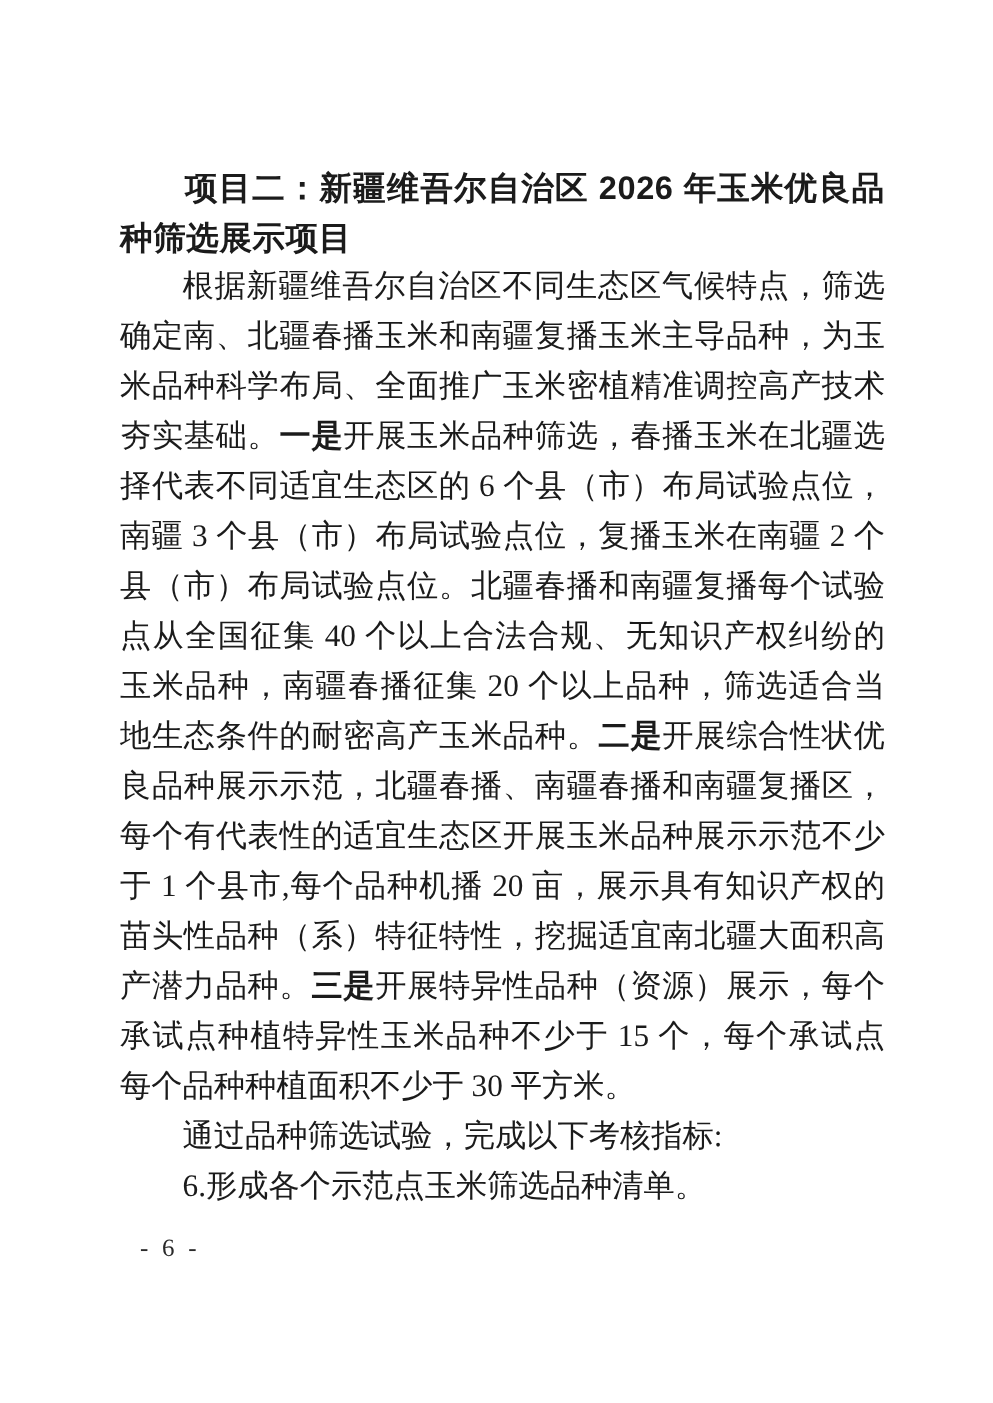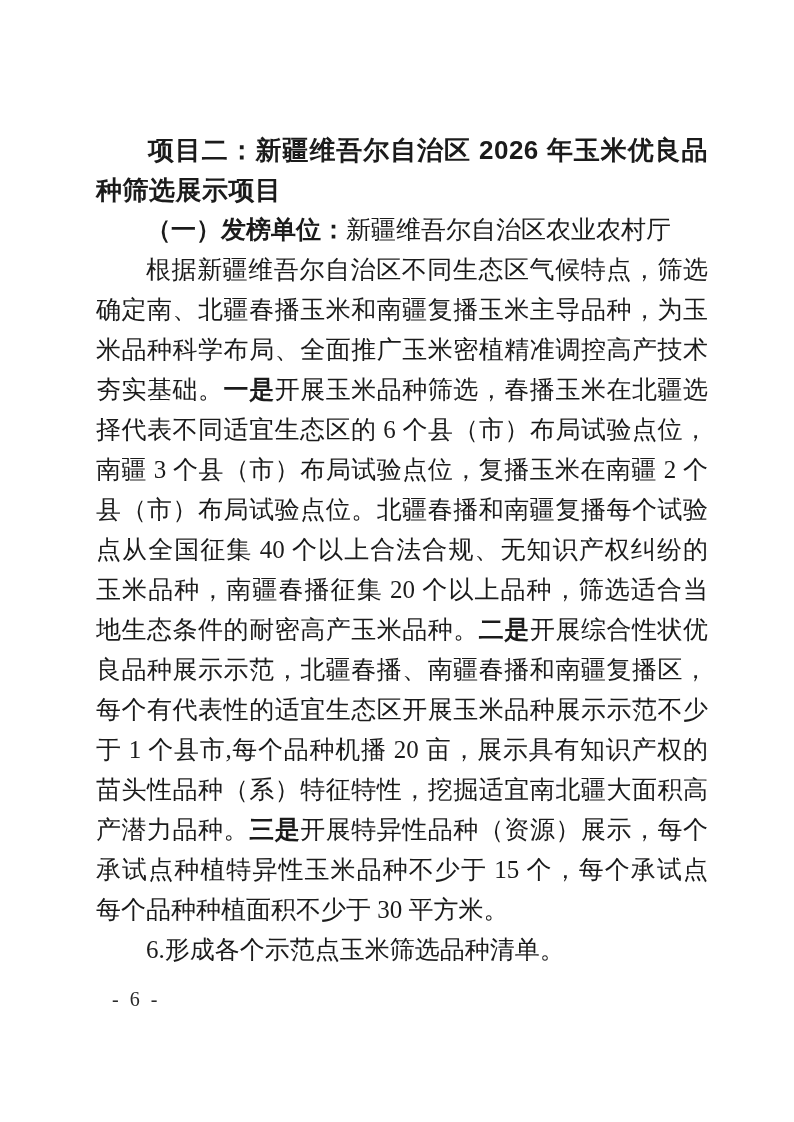--- a/index.html
+++ b/index.html
@@ -50,19 +50,19 @@
     font-family: "Liberation Serif", "DejaVu Serif", serif;
   }
 </style>
 </head>
 <body>
 
 <div class="page">
   <div class="content">
     <p class="block title">项目二：新疆维吾尔自治区 2026 年玉米优良品种筛选展示项目</p>
     <div>
-        <p class="block"><span class="bold">（一）发榜单位：</span><span class="">新疆维吾尔自治区农业农村厅</span></p>
         <p class="block"><span class="">根据新疆维吾尔自治区不同生态区气候特点，筛选确定南、北疆春播玉米和南疆复播玉米主导品种，为玉米品种科学布局、全面推广玉米密植精准调控高产技术夯实基础。</span><span class="bold">一是</span><span class="">开展玉米品种筛选，春播玉米在北疆选择代表不同适宜生态区的 6 个县（市）布局试验点位，南疆 3 个县（市）布局试验点位，复播玉米在南疆 2 个县（市）布局试验点位。北疆春播和南疆复播每个试验点从全国征集 40 个以上合法合规、无知识产权纠纷的玉米品种，南疆春播征集 20 个以上品种，筛选适合当地生态条件的耐密高产玉米品种。</span><span class="bold">二是</span><span class="">开展综合性状优良品种展示示范，北疆春播、南疆春播和南疆复播区，每个有代表性的适宜生态区开展玉米品种展示示范不少于 1 个县市,每个品种机播 20 亩，展示具有知识产权的苗头性品种（系）特征特性，挖掘适宜南北疆大面积高产潜力品种。</span><span class="bold">三是</span><span class="">开展特异性品种（资源）展示，每个承试点种植特异性玉米品种不少于 15 个，每个承试点每个品种种植面积不少于 30 平方米。</span></p>
+        <p class="block"><span class="">通过品种筛选试验，完成以下考核指标:</span></p>
         <p class="block"><span class="">6.形成各个示范点玉米筛选品种清单。</span></p>
       </div>
   </div>
   <div class="page-number">- 6 -</div>
 </div>
 
 </body></html>

